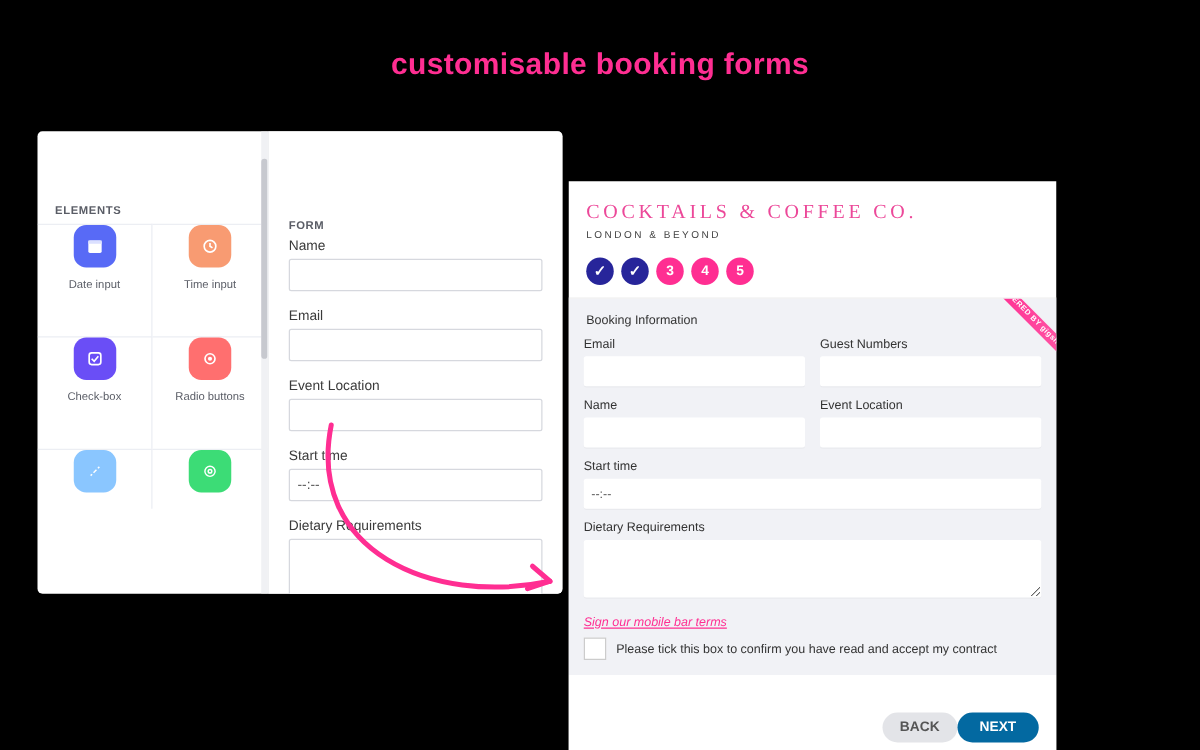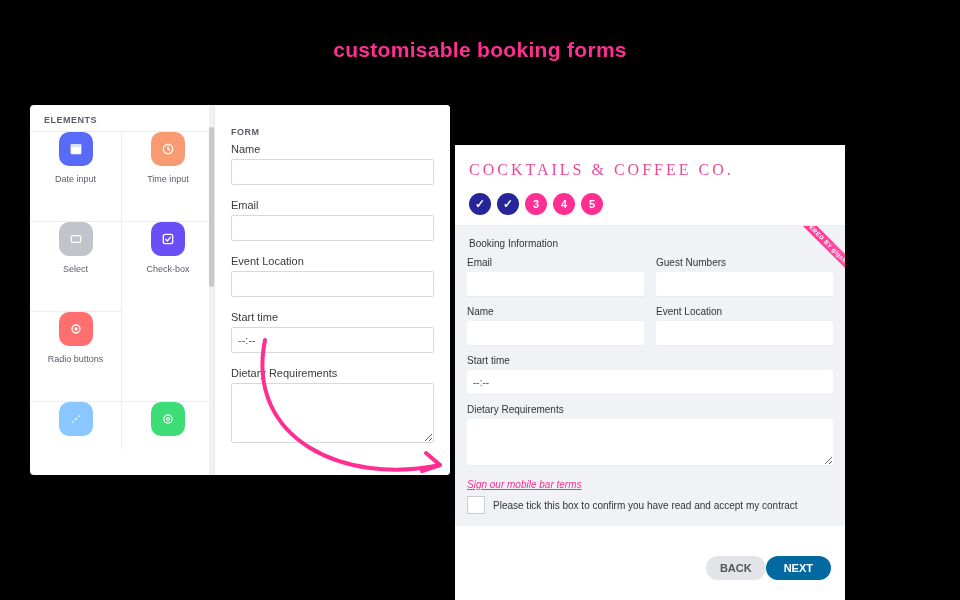--- a/index.html
+++ b/index.html
@@ -1,24 +1,24 @@
 <!DOCTYPE html>
 <html><head>
 <meta charset="utf-8">
 <style>
   * { box-sizing: border-box; margin: 0; padding: 0; }
   body { font-family: -apple-system, BlinkMacSystemFont, "Segoe UI", Arial, sans-serif; background: #000; width: 960px; height: 600px; overflow: hidden; position: relative; }
 
-  .hero-title { position: absolute; top: 38px; left: 50%; transform: translateX(-50%); color: #ff2e92; font-weight: 800; font-size: 21px; letter-spacing: 0.3px; }
+  .hero-title { position: absolute; top: 38px; left: 50%; transform: translateX(-50%); color: #ff2e92; font-weight: 800; font-size: 24px; letter-spacing: 0.3px; }
 
   
   .editor { position: absolute; left: 30px; top: 105px; width: 420px; height: 370px; background: #fff; border-radius: 4px; box-shadow: 0 6px 28px rgba(0,0,0,.35); display: flex; overflow: hidden; }
   .editor-left { width: 185px; border-right: 1px solid #e5e6ea; overflow: hidden; position: relative; }
   .editor-right { flex: 1; padding: 12px 16px; background: #fff; position: relative; }
-  .panel-head { font-size: 9px; font-weight: 700; letter-spacing: .5px; color: #5a5d66; padding: 10px 12px 6px 14px; }
+  .panel-head { font-size: 9px; font-weight: 700; letter-spacing: .5px; color: #5a5d66; padding: 10px 12px 6px 14px; margin-top: 48px; }
   .element-grid { display: grid; grid-template-columns: 1fr 1fr; }
   .element-tile { display: flex; flex-direction: column; align-items: center; height: 90px; border-top: 1px solid #eceef3; border-right: 1px solid #eceef3; }
   .element-grid .element-tile:nth-child(2n) { border-right: none; }
   .tile-icon { width: 34px; height: 34px; border-radius: 10px; display: flex; align-items: center; justify-content: center; margin-bottom: 8px; }
   .tile-name { font-size: 9px; color: #5a5d66; }
   .ic-blue { background: #586af6; }
   .ic-orange { background: #f89b72; }
   .ic-grey { background: #c2c4cc; }
   .ic-purple { background: #6a4ef6; }
   .ic-coral { background: #ff6f6f; }
@@ -86,28 +86,20 @@
       <div class="element-tile">
         <div class="tile-icon ic-orange">
           <svg width="16" height="16" viewBox="0 0 24 24">
               <circle cx="12" cy="12" r="7" stroke="#fff" stroke-width="2" fill="none"></circle>
               <path d="M12 8v4l3 2" stroke="#fff" stroke-width="2" fill="none"></path>
             </svg>
         </div>
         <div class="tile-name">Time input</div>
       </div>
       <div class="element-tile">
-        <div class="tile-icon ic-grey">
-          <svg width="16" height="16" viewBox="0 0 24 24">
-              <rect x="5" y="7" width="14" height="10" rx="2" stroke="#fff" stroke-width="2" fill="none"></rect>
-            </svg>
-        </div>
-        <div class="tile-name">Select</div>
-      </div>
-      <div class="element-tile">
         <div class="tile-icon ic-purple">
           <svg width="16" height="16" viewBox="0 0 24 24">
               <rect x="5" y="5" width="14" height="14" rx="3" stroke="#fff" stroke-width="2" fill="none"></rect>
               <path d="M8 12l3 3 5-6" stroke="#fff" stroke-width="2" fill="none"></path>
             </svg>
         </div>
         <div class="tile-name">Check-box</div>
       </div>
       <div class="element-tile">
         <div class="tile-icon ic-coral">
@@ -169,20 +161,21 @@
 </div>
 
 <svg class="arrow-svg" width="240" height="180" viewBox="0 0 240 180">
   <path d="M40 10 C 20 110, 120 155, 215 135" stroke="#ff2e92" stroke-width="4" fill="none" stroke-linecap="round"></path>
   <path d="M215 135 l -14 -12 M215 135 l -18 6" stroke="#ff2e92" stroke-width="4" fill="none" stroke-linecap="round"></path>
 </svg>
 
 <div class="customer">
   <div class="brand">
     <div class="brand-title">COCKTAILS &amp; COFFEE CO.</div>
+    <div class="brand-sub">LONDON &amp; BEYOND</div>
   </div>
   <div class="stepper">
     <div class="step done check"></div>
     <div class="step done check"></div>
     <div class="step todo">3</div>
     <div class="step todo">4</div>
     <div class="step todo">5</div>
   </div>
   <div class="booking-body">
     <div class="ribbon">

